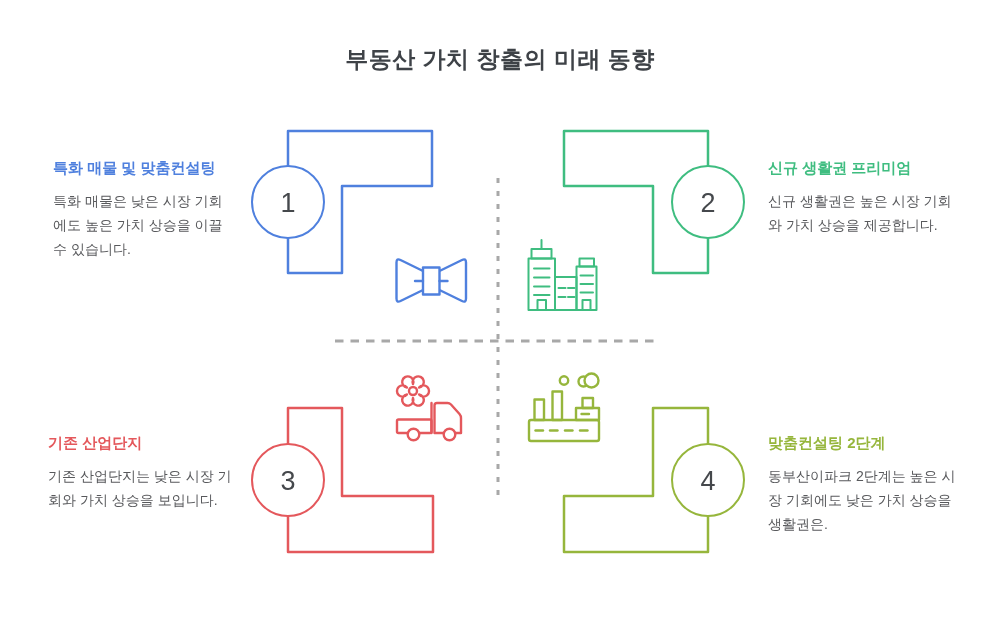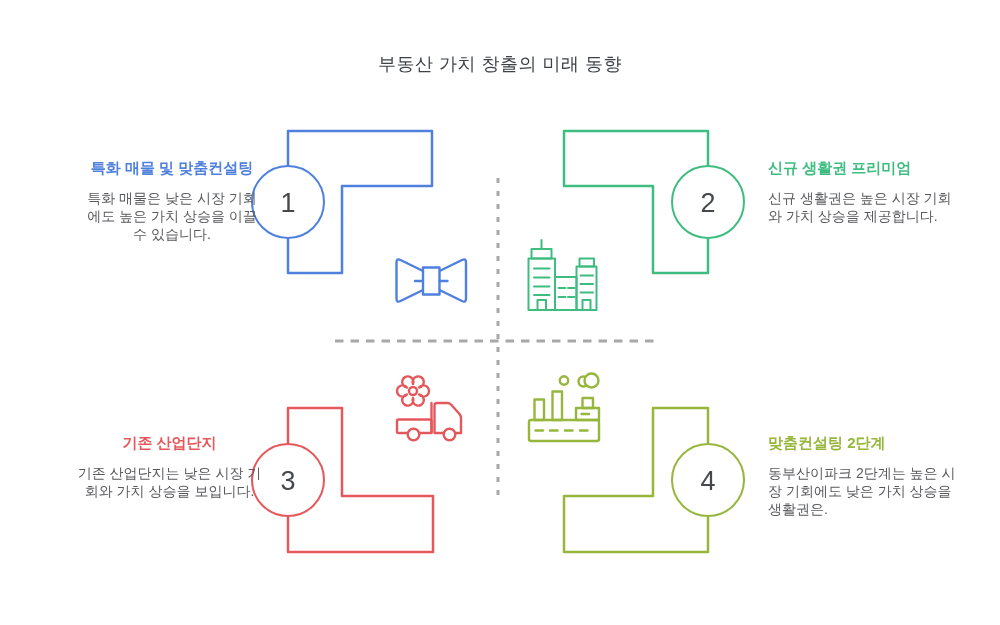--- a/index.html
+++ b/index.html
@@ -1,30 +1,30 @@
 <!DOCTYPE html>
 <html><head>
 <meta charset="utf-8">
 <style>
   html,body{margin:0;padding:0;background:#fff;}
   #canvas{
     position:relative;width:1000px;height:625px;background:#ffffff;overflow:hidden;
     font-family:"Liberation Sans","DejaVu Sans",sans-serif;
   }
   #title{
-    position:absolute;left:0;top:52px;width:1000px;text-align:center;
-    font-size:18px;font-weight:normal;color:#3e4247;letter-spacing:0.5px;margin:0;
+    position:absolute;left:0;top:44px;width:1000px;text-align:center;
+    font-size:23px;font-weight:bold;color:#3e4247;letter-spacing:0.5px;margin:0;
   }
   #diagram-svg{position:absolute;left:0;top:0;}
   .divider{stroke:#a8a8a8;stroke-width:3;fill:none;}
   .num{font-size:27px;fill:#45484c;text-anchor:middle;}
   .qtext{position:absolute;}
   .qtext h3{margin:0 0 12px 0;font-size:15px;font-weight:bold;line-height:19px;}
-  .qtext p{margin:0;font-size:14px;line-height:18px;color:#58595c;}
-  .align-right{text-align:center;margin-left:28px;}
+  .qtext p{margin:0;font-size:14px;line-height:24px;color:#58595c;}
+  .align-right{text-align:left;}
   .align-left{text-align:left;}
   #q1-text{left:53px;top:158px;width:182px;}
   #q2-text{left:768px;top:158px;width:190px;}
   #q3-text{left:48px;top:433px;width:187px;}
   #q4-text{left:768px;top:433px;width:198px;}
 </style>
 </head>
 <body>
 
 <div id="canvas">

